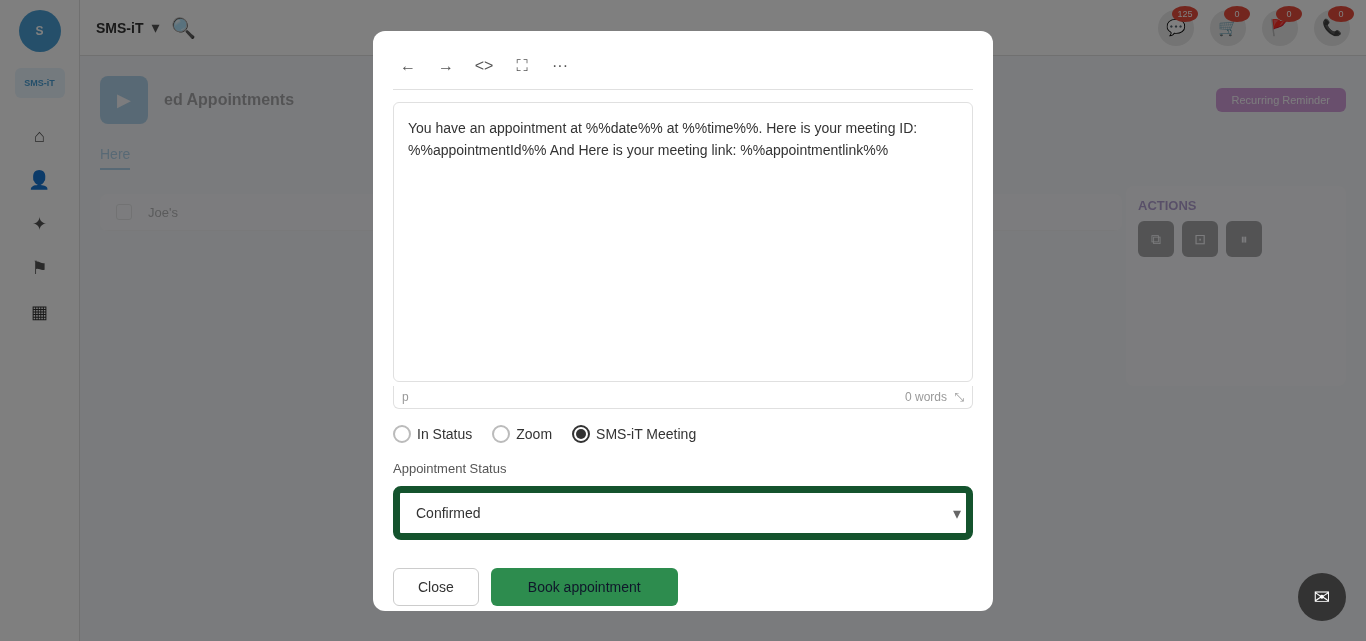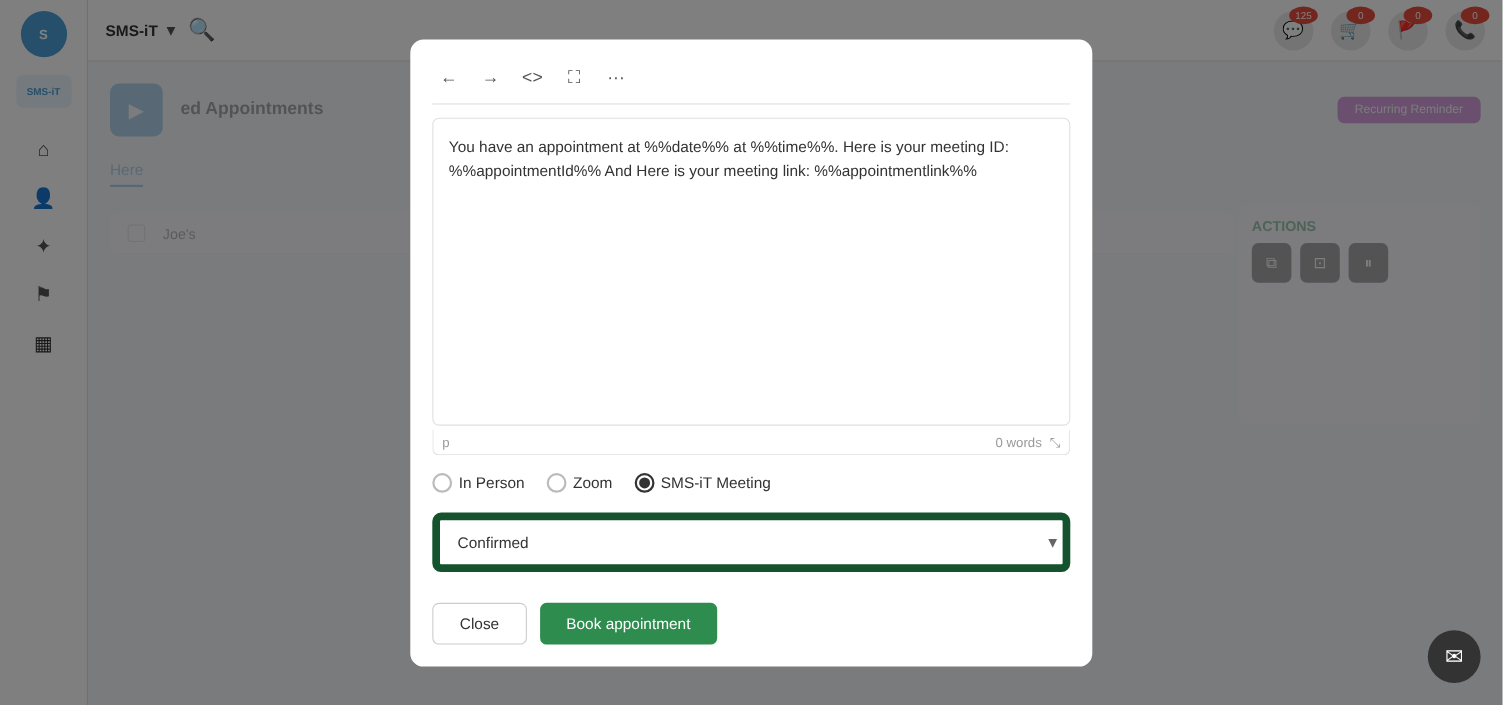--- a/index.html
+++ b/index.html
@@ -371,23 +371,23 @@
       padding: 10px 24px;
       border: 1px solid #ccc;
       background: #fff;
       border-radius: 6px;
       font-size: 14px;
       color: #333;
       cursor: pointer;
     }
 
     .btn-book {
-      padding: 10px 24px;
+      padding: 10px 37px;
       background: #2d8c4e;
-      color: #ffffff;
+      color: #0f172a;
       border: none;
       border-radius: 6px;
       font-size: 14px;
       font-weight: 500;
       cursor: pointer;
     }
 
     
     .chat-fab {
       position: absolute;
@@ -493,21 +493,21 @@
       <div style="display:flex; gap:4px;">
         <div style="flex:1;">
           <div class="bg-table">
             <div class="bg-table-row">
               <div class="bg-checkbox"></div>
               <span>Joe's</span>
             </div>
           </div>
         </div>
         <div style="width:220px; background:#fff; border-radius:8px; padding:12px; height:200px;">
-          <div style="font-size:13px; font-weight:600; color:#15803d; margin-bottom:8px;">ACTIONS</div>
+          <div style="font-size:13px; font-weight:600; color:#4c1d95; margin-bottom:8px;">ACTIONS</div>
           <div class="bg-actions-row">
             <div class="bg-action-btn">⧉</div>
             <div class="bg-action-btn">⊡</div>
             <div class="bg-action-btn">⏸</div>
           </div>
         </div>
       </div>
     </div>
   </div>
 
@@ -541,32 +541,33 @@
       <span>p</span>
       <span>
         <span>0 words</span>
         <span style="margin-left:4px;">⤡</span>
       </span>
     </div>
 
     <div class="radio-group">
       <label class="radio-option">
         <div class="radio-circle"></div>
-        <span>In Person</span>
+        <span>In Status</span>
       </label>
       <label class="radio-option">
         <div class="radio-circle"></div>
         <span>Zoom</span>
       </label>
       <label class="radio-option">
         <div class="radio-circle selected"></div>
         <span>SMS-iT Meeting</span>
       </label>
     </div>
 
+    <div class="section-label">Appointment Status</div>
     <div class="select-wrapper">
       <select class="status-select">
         <option>Confirmed</option>
         <option>Pending</option>
         <option>Cancelled</option>
         <option>Completed</option>
       </select>
       <span class="select-arrow">▾</span>
     </div>
 

